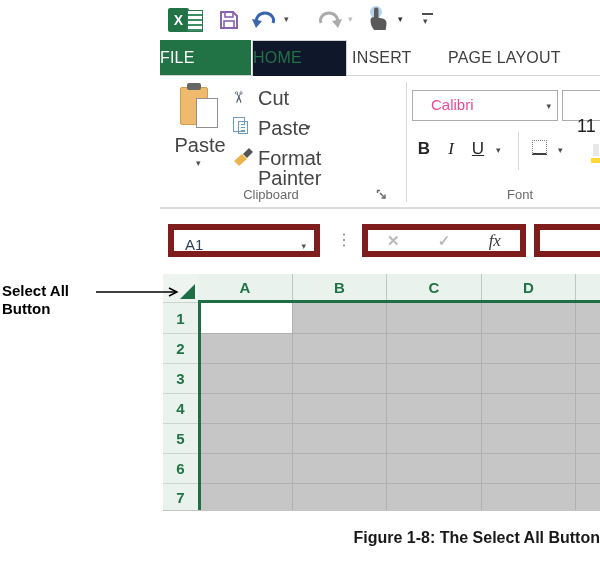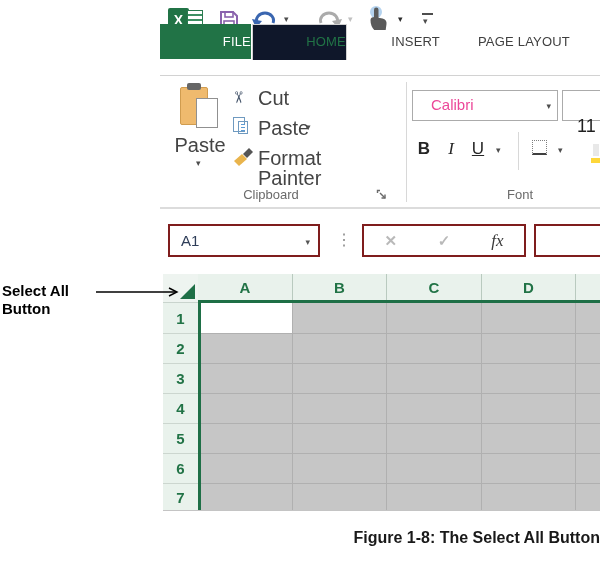--- a/index.html
+++ b/index.html
@@ -10,24 +10,24 @@
     --grid-line:#b0b0b0;
   }
   html,body{margin:0;padding:0;}
   #root{
     position:relative;width:600px;height:578px;background:#ffffff;overflow:hidden;
     font-family:"Liberation Sans",sans-serif;color:#333;
   }
   .abs{position:absolute;}
   .center{display:flex;align-items:center;justify-content:center;}
   .caret{position:absolute;font-size:9px;color:#4d4d4d;line-height:9px;}
-  .tab{position:absolute;top:24px;height:35px;line-height:35px;text-align:right;font-size:13px;color:#3f3f3f;letter-spacing:.2px;}
+  .tab{position:absolute;top:40px;height:35px;line-height:35px;text-align:left;font-size:16px;color:#3f3f3f;letter-spacing:.2px;}
   .ribbon-lbl{position:absolute;font-size:20px;color:#444;line-height:20px;}
   .group-lbl{position:absolute;font-size:13px;color:#6a6a6a;text-align:center;}
-  .fbox{position:absolute;background:#fff;border:2px solid #7f1d1d;height:33px;box-sizing:border-box;}
+  .fbox{position:absolute;background:#fff;border:6px solid #7f1d1d;height:33px;box-sizing:border-box;}
   .sep{position:absolute;width:1px;background:#d8d8d8;}
   
   #colheaders{position:absolute;left:198px;top:274px;width:402px;height:26px;
     display:grid;grid-template-columns:94px 93px 94px 93px 1fr;gap:1px;background:#b9cabf;}
   .colhead{background:var(--header-bg);color:var(--excel-green);font-weight:bold;font-size:15px;
     display:flex;align-items:center;justify-content:center;}
   #rowheaders{position:absolute;left:163px;top:303px;width:35px;height:207px;
     display:grid;grid-template-rows:30px 29px 29px 29px 29px 29px 26px;gap:1px;background:#ccd6cf;}
   .rowhead{background:var(--header-bg);color:var(--excel-green);font-weight:bold;font-size:15px;
     display:flex;align-items:center;justify-content:center;}

